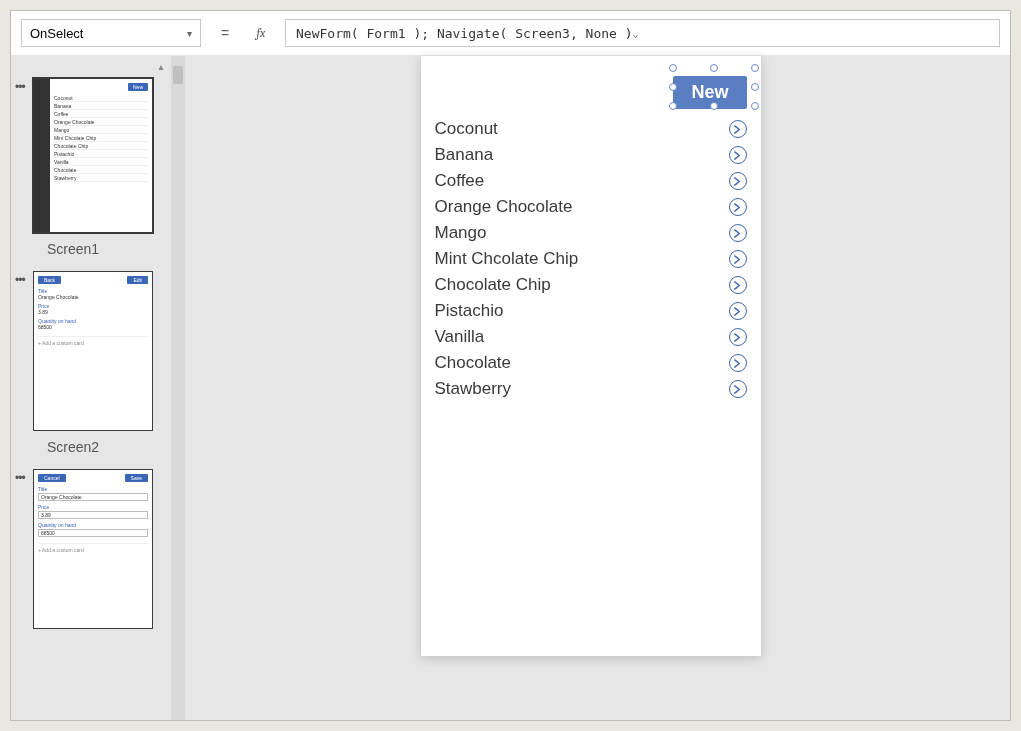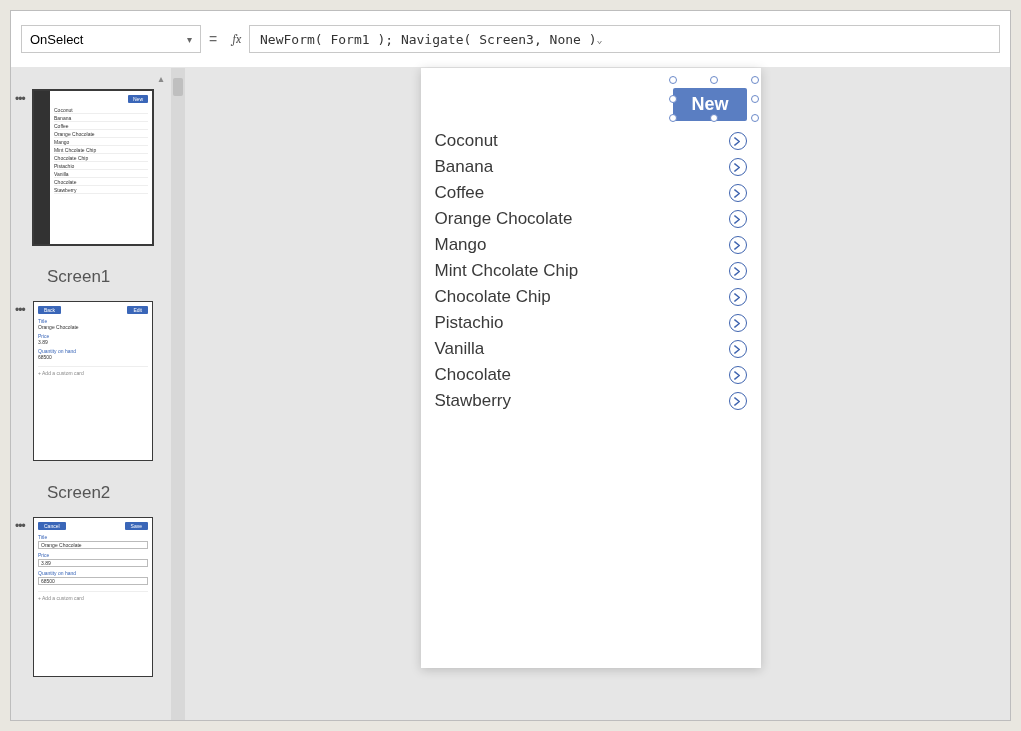--- a/index.html
+++ b/index.html
@@ -17,22 +17,22 @@
     height: 711px;
     border: 1px solid #bdbdbd;
     display: flex;
     flex-direction: column;
   }
 
   
   .formula-bar {
     display: flex;
     align-items: center;
-    padding: 14px 10px;
-    gap: 0;
+    padding: 8px 10px;
+    gap: 12px;
     border-bottom: 1px solid #e6e6e6;
   }
   .property-select {
     width: 180px;
     height: 28px;
     border: 1px solid #c8c8c8;
     background: #fff;
     padding: 0 8px;
     font-size: 13px;
     display: flex;
@@ -94,21 +94,21 @@
     cursor:pointer;
   }
   .thumb {
     background:#fff;
     border:1px solid #3a3a3a;
     width: 120px;
     position:relative;
     overflow:hidden;
   }
   .thumb.selected { outline:1px solid #3a3a3a; }
-  .thumb-label { font-size:17px; color:#555; margin:22px 0 14px 36px; }
+  .thumb-label { font-size:14px; color:#555; margin:8px 0 14px 36px; }
 
   
   .thumb1 { height:155px; display:flex; }
   .thumb1 .darkbar { width:16px; background:#323232; height:100%; }
   .thumb1 .body1 { flex:1; padding:4px 4px; font-size:5px; color:#333; }
   .thumb1 .newbtn {
     float:right; background:#3a66b8;color:#fff;
     font-size:5px;padding:1px 5px;border-radius:1px;margin-bottom:3px;
   }
   .thumb1 .row1 { clear:both;font-size:5px;color:#333;padding:0.5px 0;border-bottom:1px solid #eee;}

